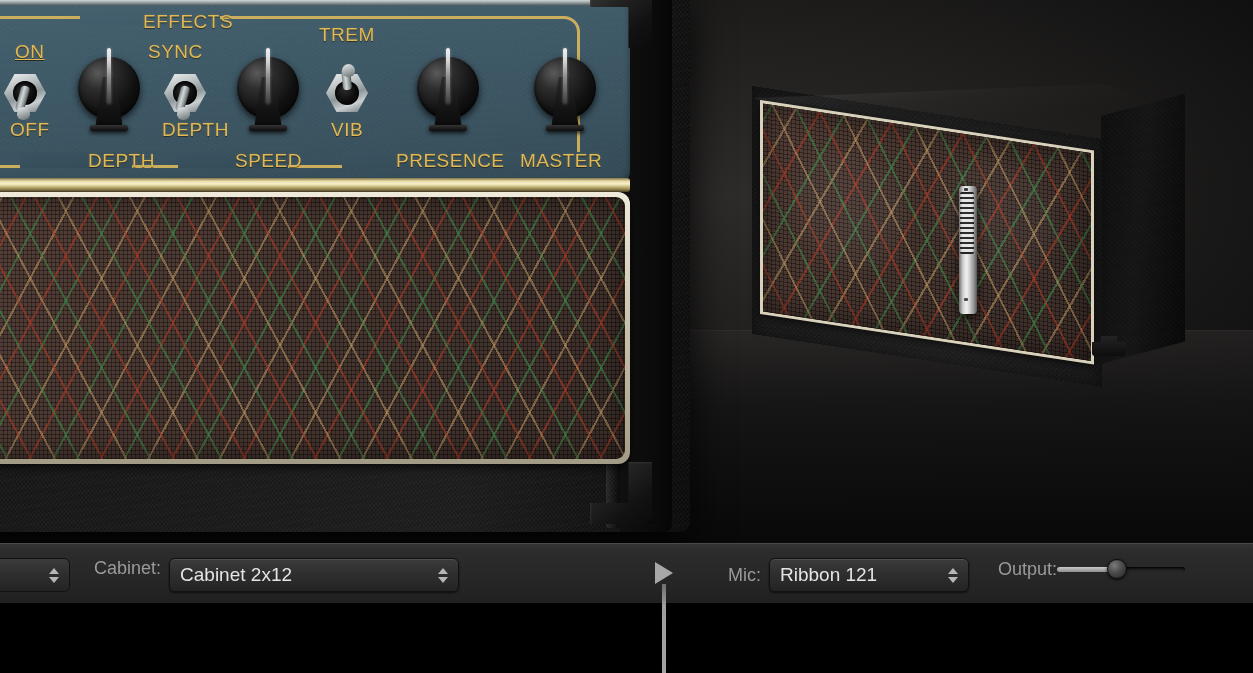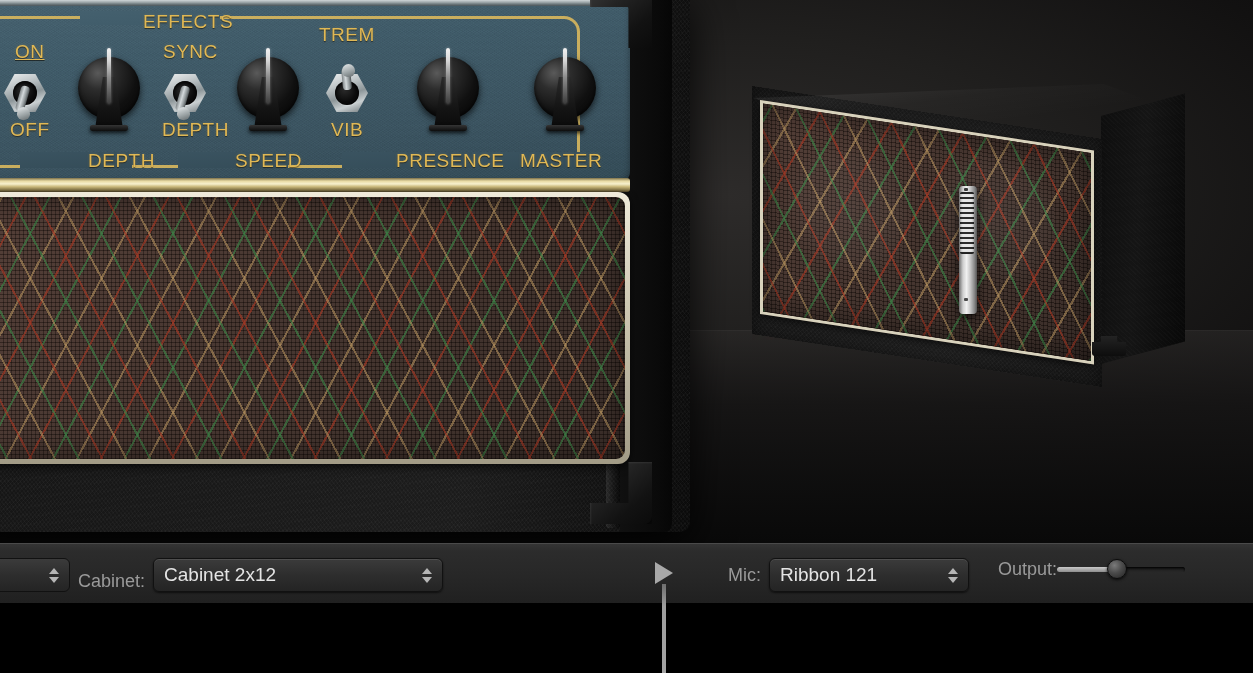--- a/index.html
+++ b/index.html
@@ -465,22 +465,22 @@
     width: 140px; height: 34px;
     border-radius: 6px;
     background: linear-gradient(180deg, #3b3b3b 0%, #2e2e2e 48%, #242424 100%);
     border: 1px solid #111;
     display: flex; align-items: center; justify-content: flex-end;
     padding-right: 10px;
   }
 
   #cabinet-group {
     position: absolute;
-    left: 78px; top: 558px;
-    display: flex; align-items: flex-end; gap: 8px;
+    left: 94px; top: 558px;
+    display: flex; align-items: flex-start; gap: 8px;
   }
   #cabinet-popup { width: 290px; }
 
   #mic-group {
     position: absolute;
     left: 728px; top: 558px;
     display: flex; align-items: center; gap: 8px;
   }
   #mic-popup { width: 200px; }
 
@@ -598,21 +598,21 @@
       <div class="gold-label" style="left:50px; top:127px;">OFF</div>
 
       <div class="knob" style="left:118px; top:65px;">
         <div class="cap"></div>
         <div class="skirt"></div>
         <div class="skirt-base"></div>
         <div class="pointer"></div>
       </div>
       <div class="gold-label" style="left:128px; top:158px;">DEPTH</div>
 
-      <div class="gold-label" style="left:203px; top:49px;">SYNC</div>
+      <div class="gold-label" style="left:188px; top:49px;">SYNC</div>
       <div class="toggle down" style="left:203px; top:78px;">
         <div class="nut"></div>
         <div class="socket"></div>
         <div class="lever"></div>
         <div class="tip"></div>
       </div>
       <div class="gold-label" style="left:202px; top:127px;">DEPTH</div>
 
       <div class="knob" style="left:277px; top:65px;">
         <div class="cap"></div>

